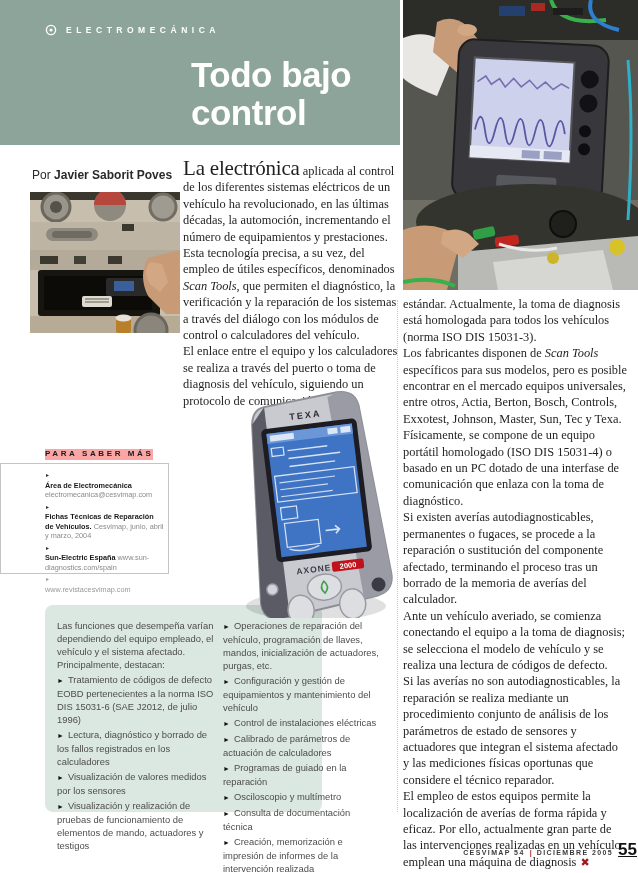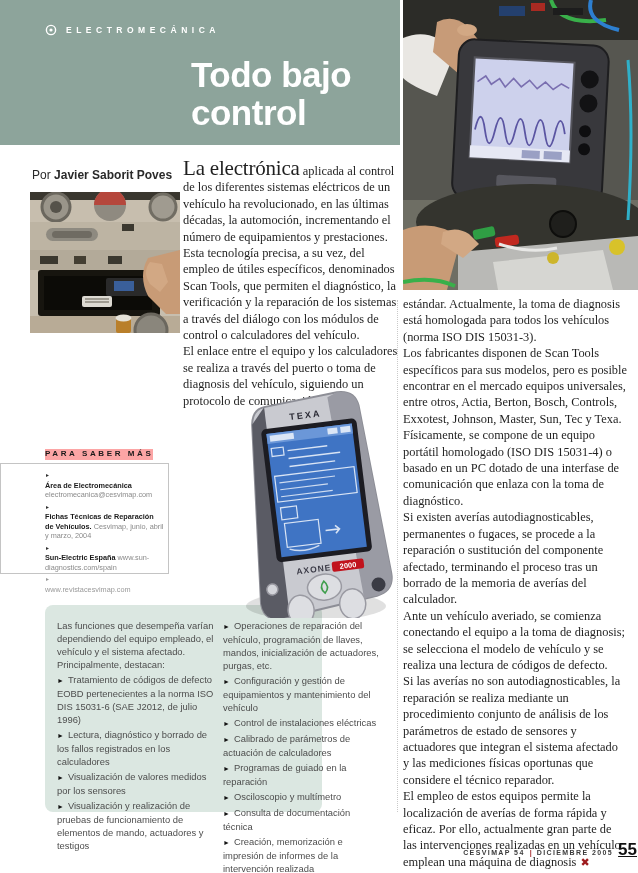--- a/index.html
+++ b/index.html
@@ -23,21 +23,21 @@
   .photo-top{position:absolute;left:403px;top:0;width:235px;height:290px;}
   .photo-dash{position:absolute;left:30px;top:192px;width:150px;height:141px;}
   .texa-photo{position:absolute;left:224px;top:386px;width:176px;height:232px;z-index:3;}
   
   .byline{position:absolute;left:32px;top:168px;font-size:12px;color:#2a2a2a;}
   .byline b{font-weight:bold;}
   
   .serif{font-family:"Liberation Serif",serif;color:#1f1f1f;font-size:12.4px;line-height:16.4px;text-align:left;}
   .intro{position:absolute;left:183px;top:160px;width:215px;}
   .lead{font-size:21px;letter-spacing:-0.2px;}
-  .tool-italic{}
+  .tool-italic{font-style:italic;}
   .rightcol{position:absolute;left:403px;top:296px;width:224px;}
   .rightcol p,.intro p{margin:0;}
   .end-mark{color:#9e1b1e;font-size:11px;font-weight:bold;margin-left:4px;font-family:"DejaVu Sans",sans-serif;}
   .dotted-divider{position:absolute;left:397px;top:300px;height:512px;width:0;border-left:1px dotted #c9c9c9;}
   
   .saber-box{position:absolute;left:0;top:463px;width:169px;height:111px;border:1px solid #c4c4c4;background:#fff;box-sizing:border-box;}
   .saber-head{position:absolute;left:45px;top:449px;font-size:8px;font-weight:bold;letter-spacing:2.6px;color:#1a1a1a;z-index:2;background:#fca5a5;padding-bottom:2px;}
   .saber-items{position:absolute;left:45px;top:471px;width:119px;}
   .sm-item{display:flex;margin-bottom:3px;font-size:7.3px;line-height:9.5px;flex-direction:column;}
   .sm-bullet{color:#333;font-size:5px;line-height:9.5px;margin-right:4px;flex:0 0 auto;}

